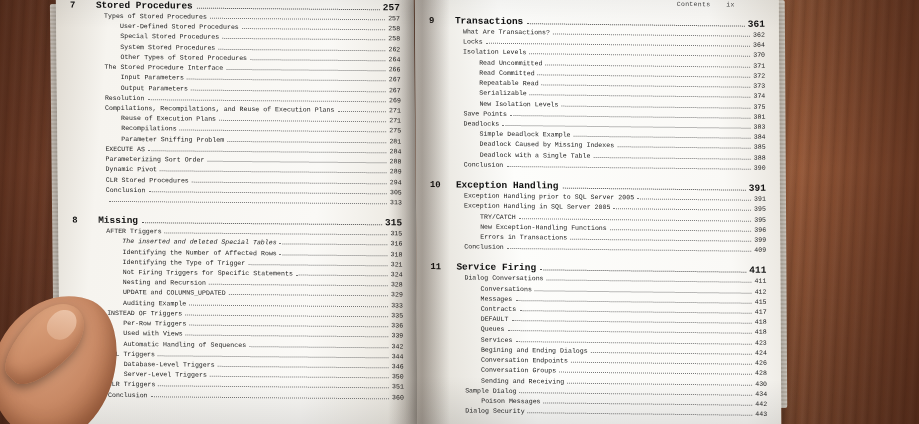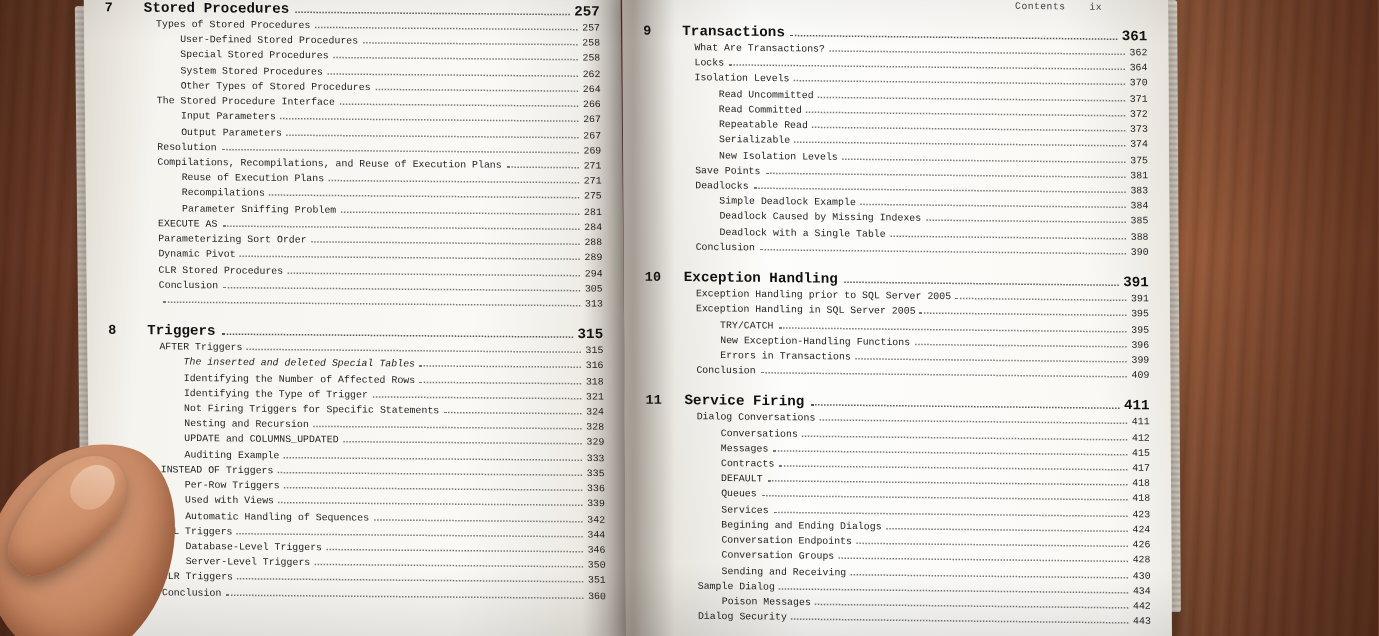--- a/index.html
+++ b/index.html
@@ -336,21 +336,21 @@
             <span class="pg">305</span>
           </div>
           <div class="entry lvl1">
             <span class="t"></span>
             <span class="leader"></span>
             <span class="pg">313</span>
           </div>
           <div class="chapter">
             <span class="chapter-num">8</span>
             <span class="chapter-title-row">
-              <span class="t">Triggers</span>
+              <span class="t">Missing</span>
               <span class="leader"></span>
               <span class="pg">315</span>
             </span>
           </div>
           <div class="entry lvl1">
             <span class="t">AFTER Triggers</span>
             <span class="leader"></span>
             <span class="pg">315</span>
           </div>
           <div class="entry lvl2 ital">

